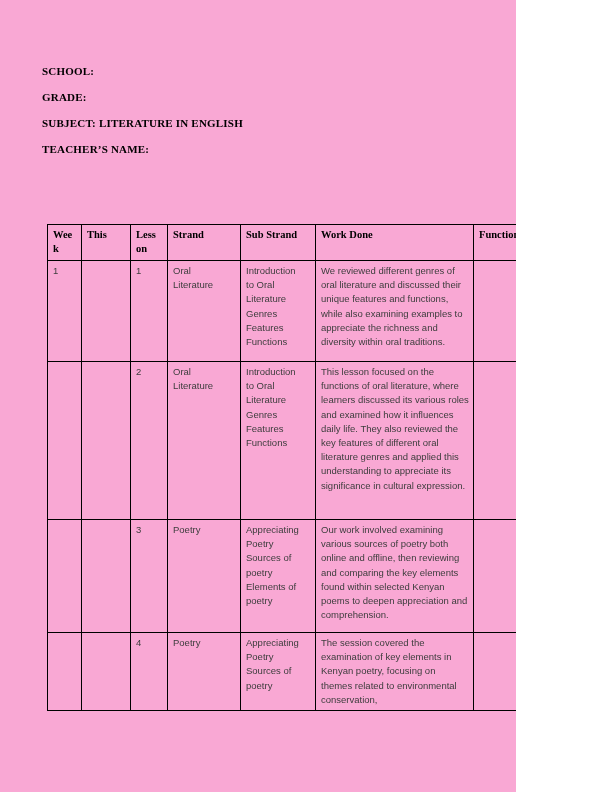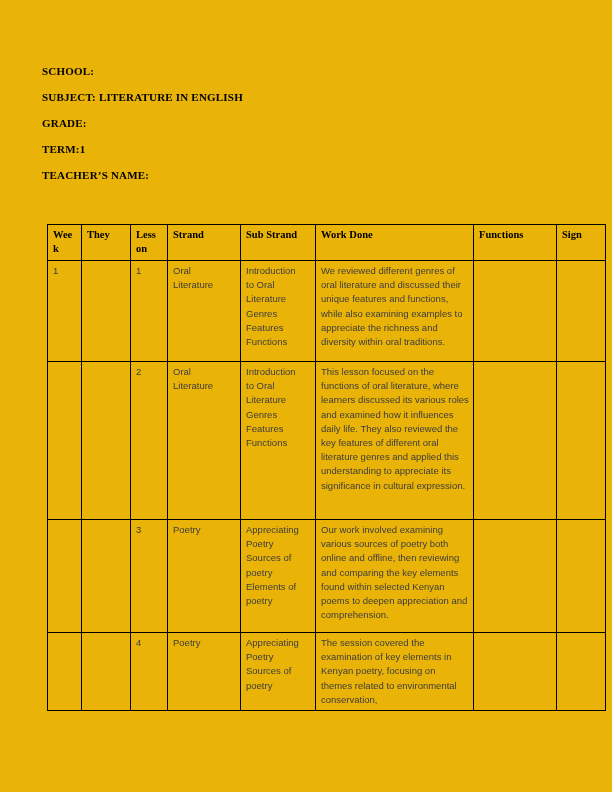--- a/index.html
+++ b/index.html
@@ -2,23 +2,23 @@
 <html><head>
 <meta charset="utf-8">
 <style>
   html, body {
     margin: 0;
     padding: 0;
     background: #ffffff;
   }
   .page {
     position: relative;
-    width: 612px;
+    width: 516px;
     height: 792px;
-    background: #eab308;
+    background: #f9a8d4;
     overflow: hidden;
   }
   .meta {
     position: absolute;
     left: 42px;
     top: 64px;
   }
   .meta p {
     margin: 0 0 11px 0;
     font-family: "Liberation Serif", serif;
@@ -65,42 +65,41 @@
   tr.row-2 { height: 113px; }
   tr.row-3 { height: 78px; }
 </style>
 </head>
 <body>
 
 <div class="page">
 
   <div class="meta">
     <p>SCHOOL:</p>
+    <p>GRADE:</p>
     <p>SUBJECT: LITERATURE IN ENGLISH</p>
-    <p>GRADE:</p>
-    <p>TERM:1</p>
     <p>TEACHER’S NAME:</p>
   </div>
 
   <table class="scheme">
     <colgroup>
       <col style="width:34px">
       <col style="width:49px">
       <col style="width:37px">
       <col style="width:73px">
       <col style="width:75px">
       <col style="width:158px">
       <col style="width:83px">
       <col style="width:49px">
     </colgroup>
     <thead>
       <tr>
         <th>Wee
 k</th>
-        <th>They</th>
+        <th>This</th>
         <th>Less
 on</th>
         <th>Strand</th>
         <th>Sub Strand</th>
         <th>Work Done</th>
         <th>Functions</th>
         <th>Sign</th>
       </tr>
     </thead>
     <tbody>

